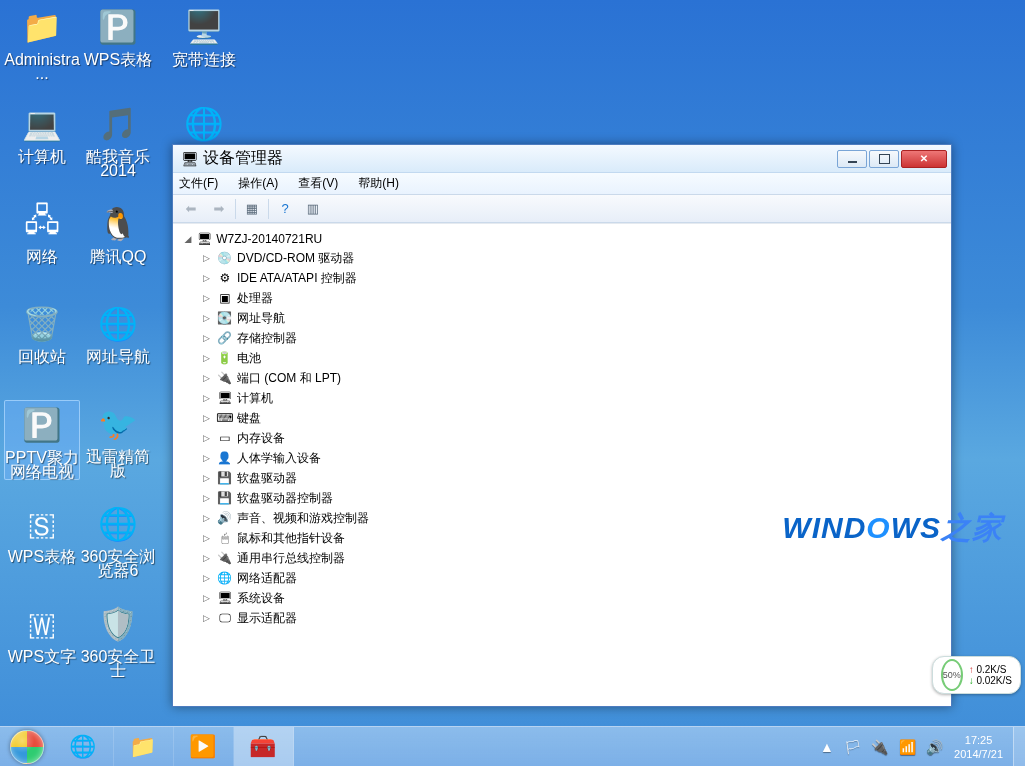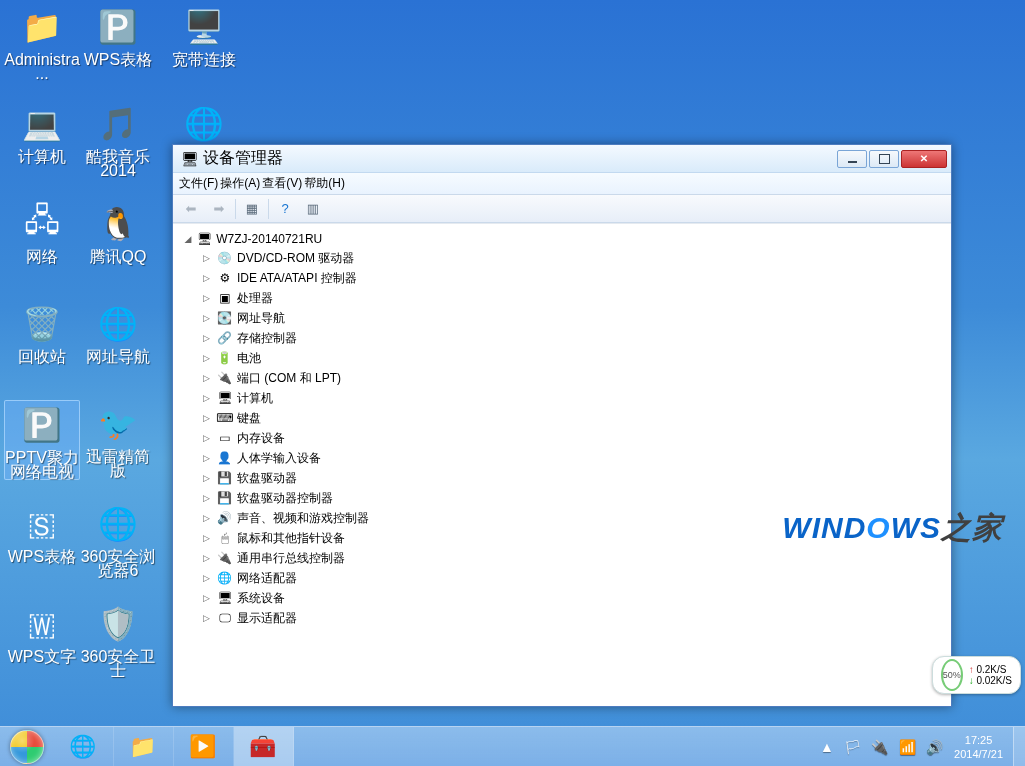--- a/index.html
+++ b/index.html
@@ -61,21 +61,21 @@
 .win-btn.close::after{content:"✕"; font-weight:bold;}
 .win-btn.min::after{content:""; width:9px; height:2px; background:#345; position:relative; top:3px;}
 .win-btn.max::after{content:""; width:9px; height:8px; border:1px solid #345;}
 
 .menubar {
   height: 22px;
   background: linear-gradient(to bottom,#f6fbff,#e9f3fe);
   display: flex; align-items: center;
   padding: 4px 6px;
   border-bottom: 1px solid #cad9ea;
-  gap: 2px;
+  gap: 20px;
 }
 .menubar span { font-size: 12px; cursor: default;}
 .toolbar {
   height: 28px;
   display: flex; align-items: center;
   gap: 4px;
   padding: 0 6px;
   background: linear-gradient(to bottom,#f8fafd,#e7eef8);
   border-bottom: 1px solid #cad9ea;
 }
@@ -108,21 +108,21 @@
 .tree-item .dev-icon { width:16px; height:16px; display:inline-flex; align-items:center; justify-content:center; font-size:12px; margin: 0 3px;}
 
 
 .watermark {
   position: absolute;
   right: 22px; top: 508px;
   text-align: right;
 }
 .watermark .wm-top { font-size: 30px; font-weight: 900; color: #0a64c8; letter-spacing: 1px; font-style: italic;}
 .watermark .wm-top .ball { color:#1e90ff;}
-.watermark .wm-top .red { color:#404040;}
+.watermark .wm-top .red { color:#3b82f6;}
 .watermark .wm-url { font-size: 13px; font-weight: bold; font-style: italic; color:#0a64c8;}
 
 
 .netspeed {
   position:absolute; right: 4px; top: 656px;
   display:flex; align-items:center; gap:6px;
   background:#fff; border:1px solid #cdd; border-radius:12px;
   padding: 2px 8px;
   box-shadow: 0 1px 3px rgba(0,0,0,.3);
   font-size: 10px;

